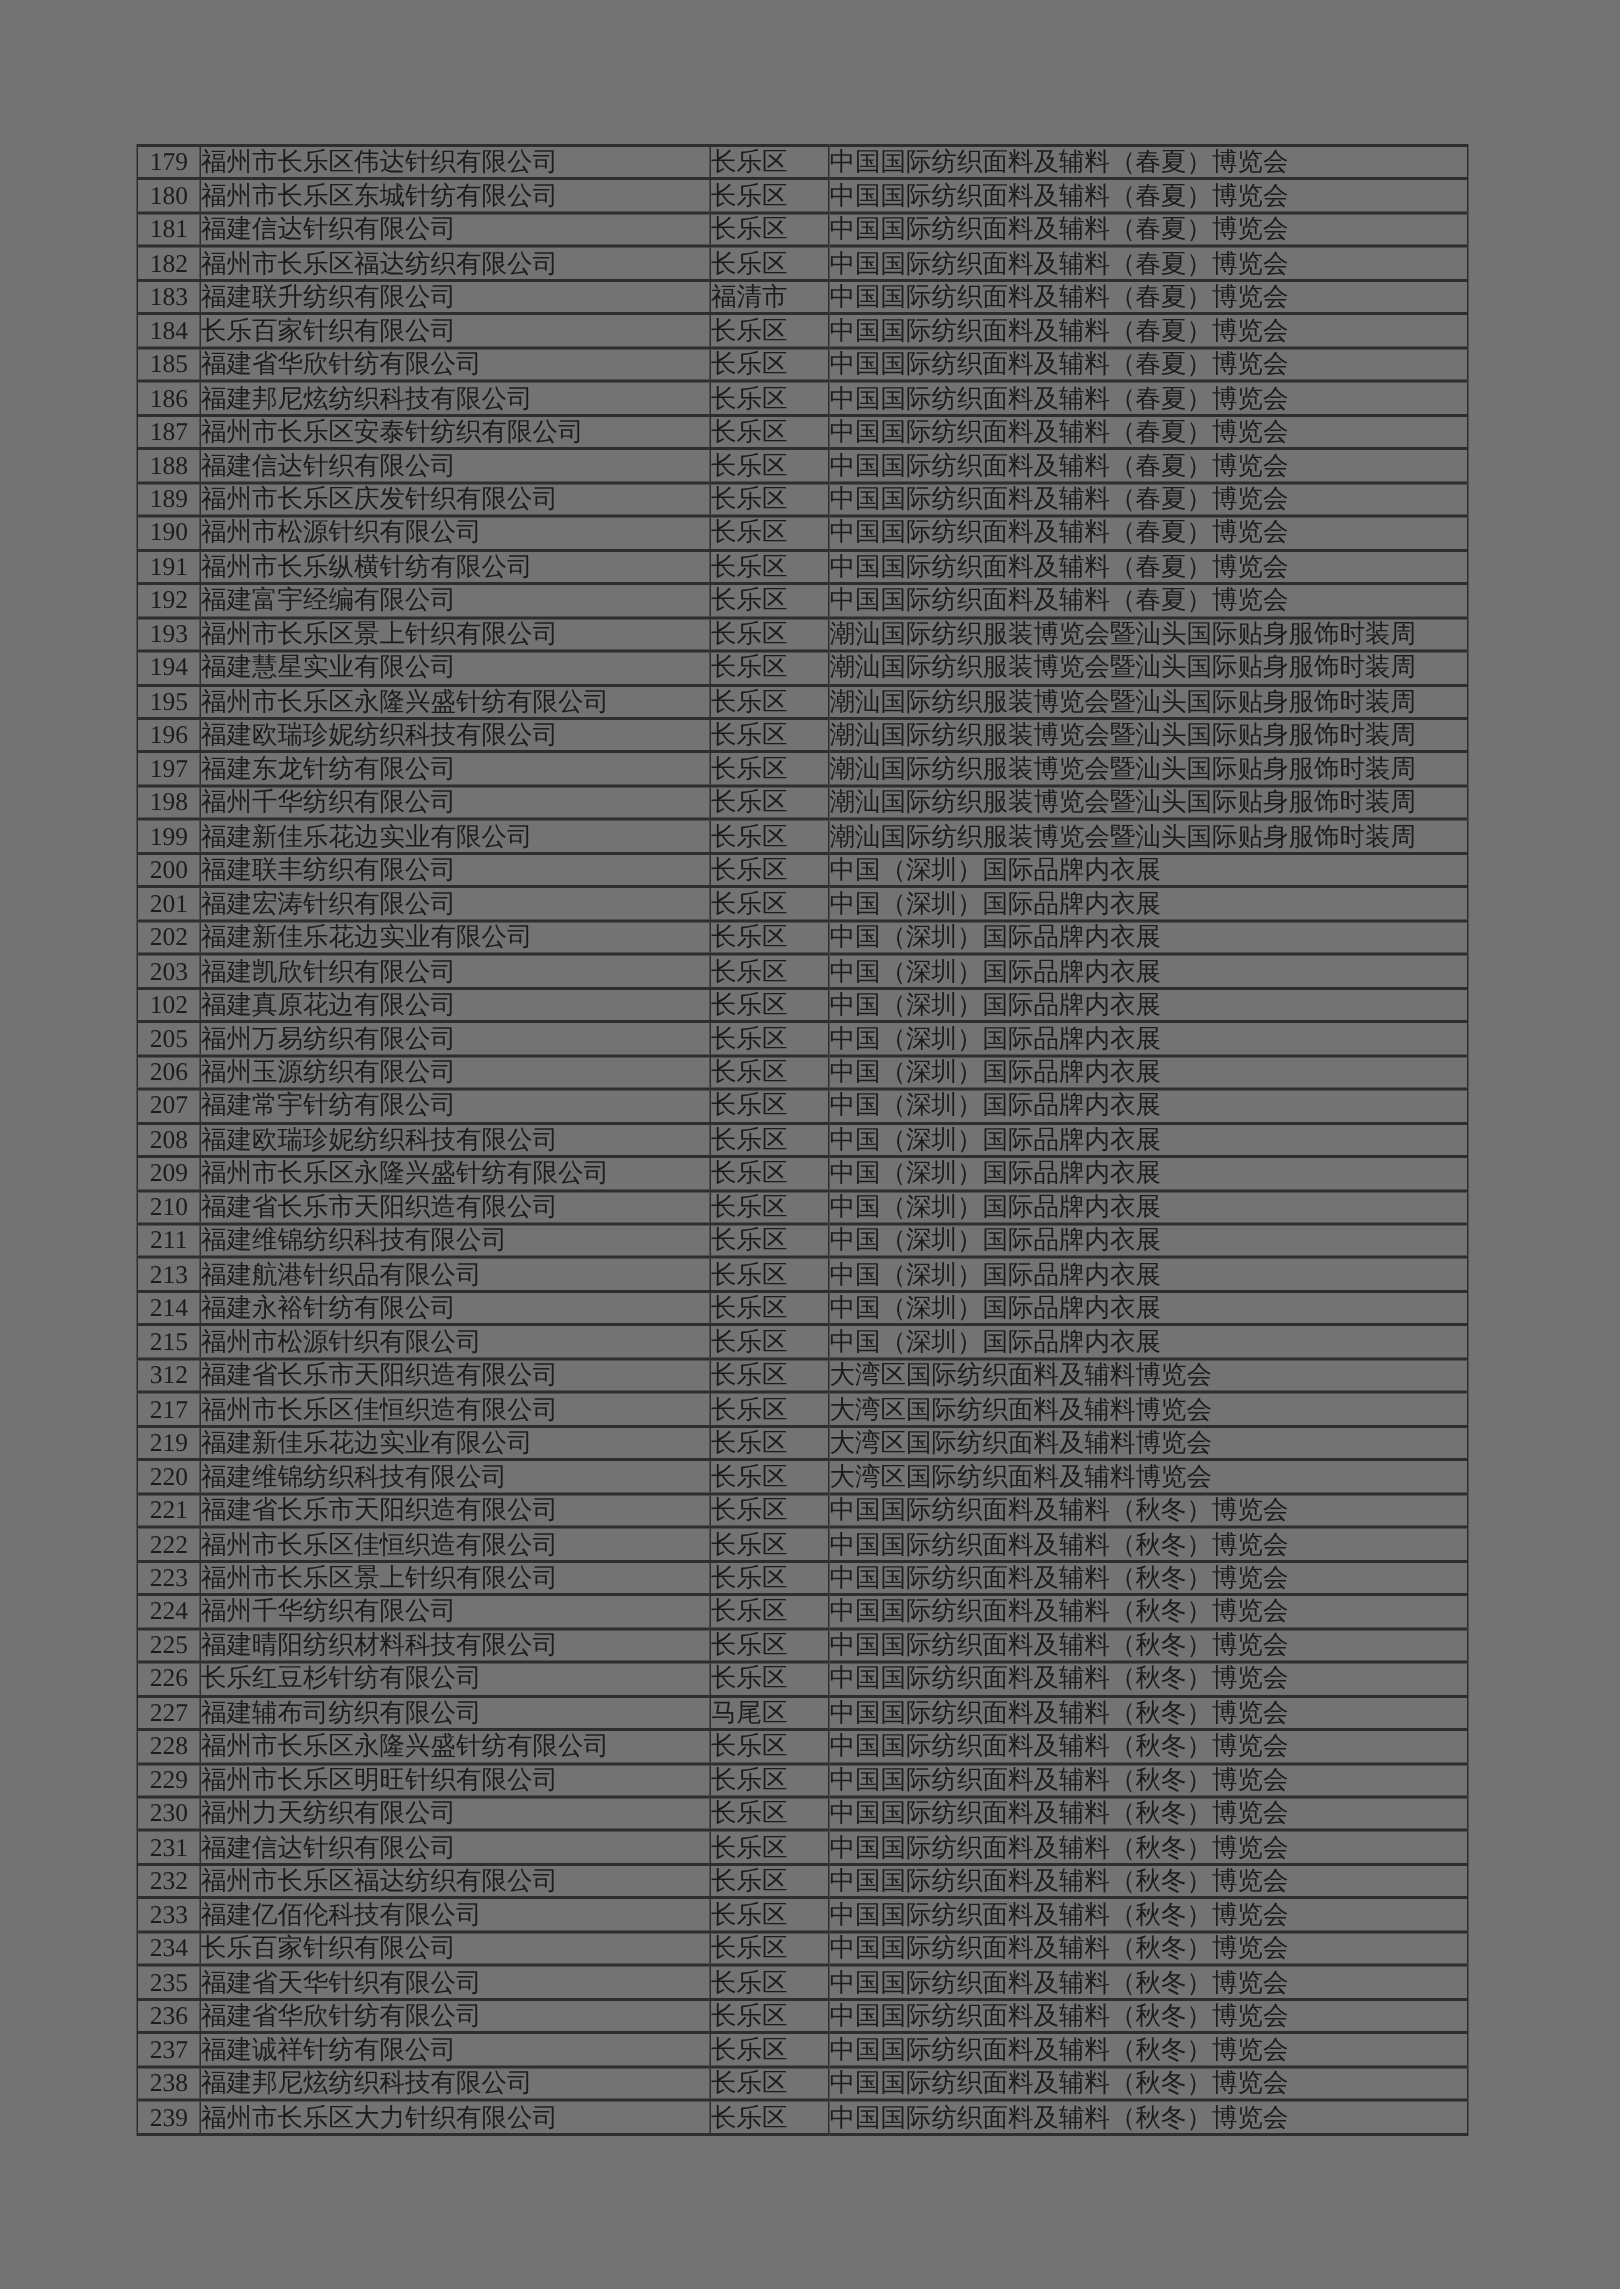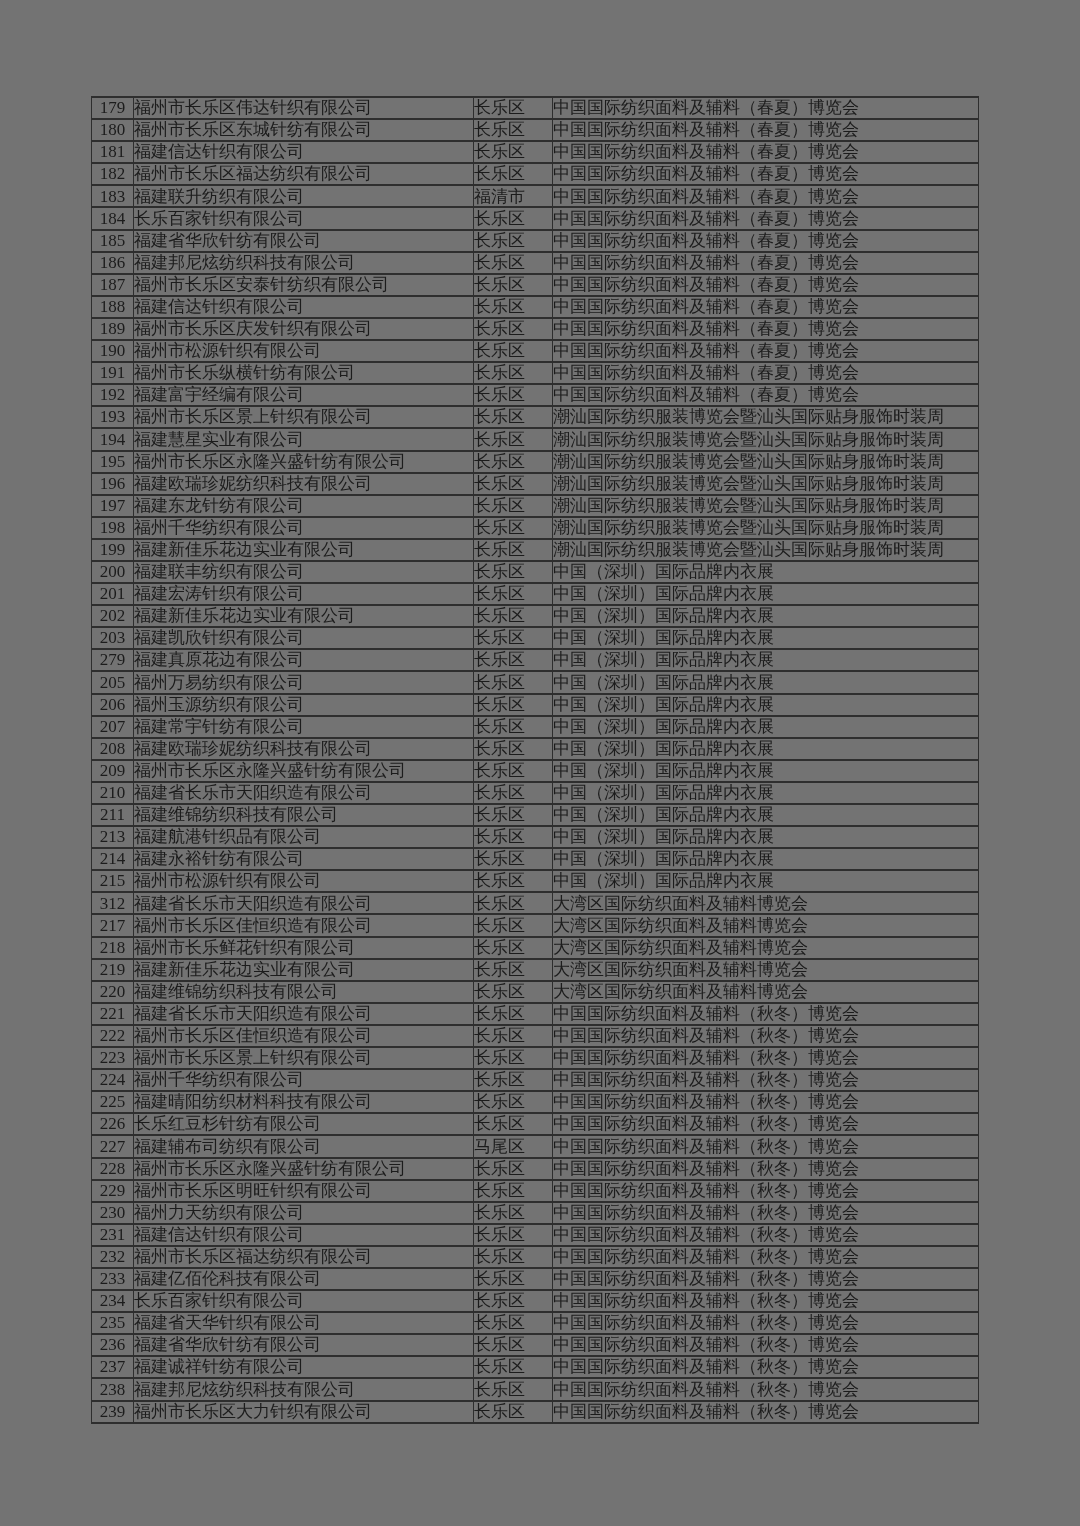--- a/index.html
+++ b/index.html
@@ -206,21 +206,21 @@
           <td class="col-district">长乐区</td>
           <td class="col-exhibition">中国（深圳）国际品牌内衣展</td>
         </tr>
         <tr>
           <td class="col-no">203</td>
           <td class="col-company">福建凯欣针织有限公司</td>
           <td class="col-district">长乐区</td>
           <td class="col-exhibition">中国（深圳）国际品牌内衣展</td>
         </tr>
         <tr>
-          <td class="col-no">279</td>
+          <td class="col-no">102</td>
           <td class="col-company">福建真原花边有限公司</td>
           <td class="col-district">长乐区</td>
           <td class="col-exhibition">中国（深圳）国际品牌内衣展</td>
         </tr>
         <tr>
           <td class="col-no">205</td>
           <td class="col-company">福州万易纺织有限公司</td>
           <td class="col-district">长乐区</td>
           <td class="col-exhibition">中国（深圳）国际品牌内衣展</td>
         </tr>
@@ -280,26 +280,20 @@
         </tr>
         <tr>
           <td class="col-no">312</td>
           <td class="col-company">福建省长乐市天阳织造有限公司</td>
           <td class="col-district">长乐区</td>
           <td class="col-exhibition">大湾区国际纺织面料及辅料博览会</td>
         </tr>
         <tr>
           <td class="col-no">217</td>
           <td class="col-company">福州市长乐区佳恒织造有限公司</td>
-          <td class="col-district">长乐区</td>
-          <td class="col-exhibition">大湾区国际纺织面料及辅料博览会</td>
-        </tr>
-        <tr>
-          <td class="col-no">218</td>
-          <td class="col-company">福州市长乐鲜花针织有限公司</td>
           <td class="col-district">长乐区</td>
           <td class="col-exhibition">大湾区国际纺织面料及辅料博览会</td>
         </tr>
         <tr>
           <td class="col-no">219</td>
           <td class="col-company">福建新佳乐花边实业有限公司</td>
           <td class="col-district">长乐区</td>
           <td class="col-exhibition">大湾区国际纺织面料及辅料博览会</td>
         </tr>
         <tr>

